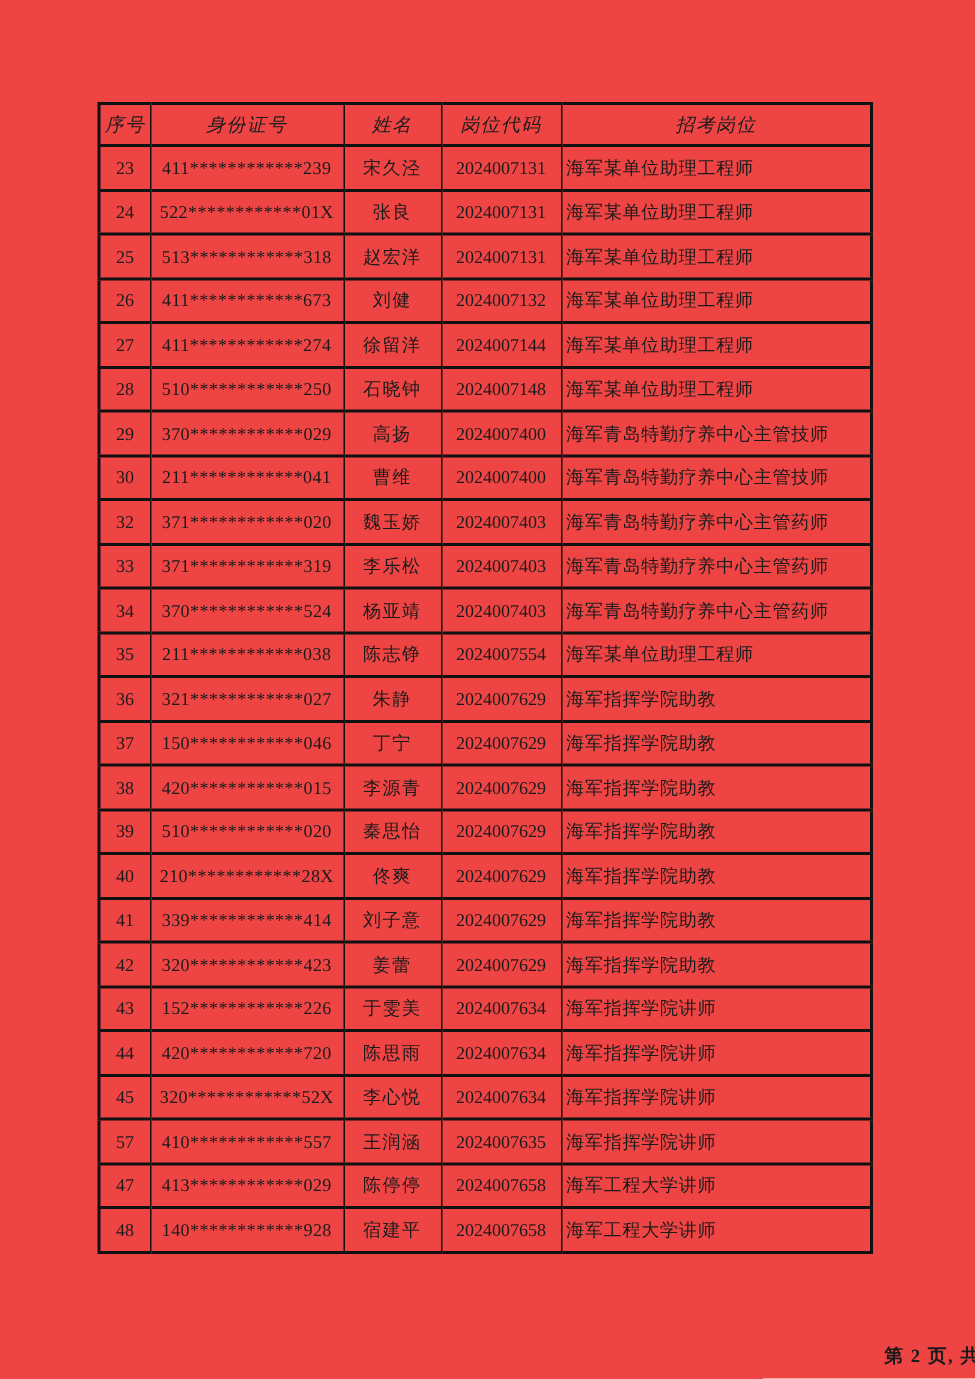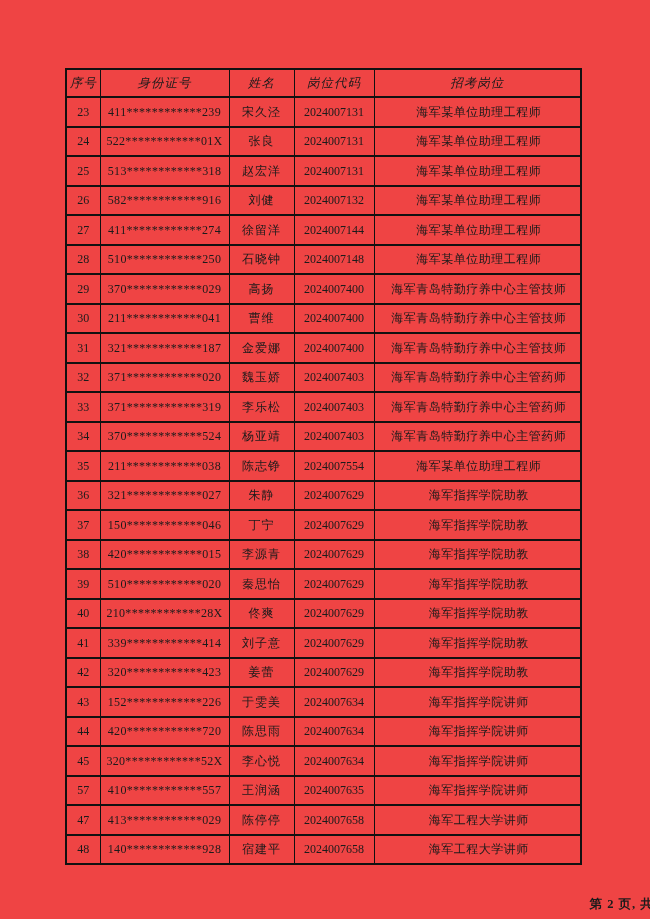--- a/index.html
+++ b/index.html
@@ -53,21 +53,21 @@
   }
   table.roster td.col-id {
     letter-spacing: 0.3px;
     margin-left: 40px;
   }
   table.roster td.col-job,
   table.roster th.col-job-h {
     text-align: center;
   }
   table.roster td.col-job {
-    text-align: center;
+    text-align: left;
     padding-left: 3px;
     letter-spacing: 0.5px;
   }
   table.roster td.col-name {
     letter-spacing: 1px;
   }
   .footer {
     position: absolute;
     left: 0;
     top: 896px;
@@ -118,21 +118,21 @@
         </tr>
         <tr>
           <td class="col-index">25</td>
           <td class="col-id">513************318</td>
           <td class="col-name">赵宏洋</td>
           <td class="col-code">2024007131</td>
           <td class="col-job">海军某单位助理工程师</td>
         </tr>
         <tr>
           <td class="col-index">26</td>
-          <td class="col-id">582************916</td>
+          <td class="col-id">411************673</td>
           <td class="col-name">刘健</td>
           <td class="col-code">2024007132</td>
           <td class="col-job">海军某单位助理工程师</td>
         </tr>
         <tr>
           <td class="col-index">27</td>
           <td class="col-id">411************274</td>
           <td class="col-name">徐留洋</td>
           <td class="col-code">2024007144</td>
           <td class="col-job">海军某单位助理工程师</td>
@@ -152,27 +152,20 @@
           <td class="col-job">海军青岛特勤疗养中心主管技师</td>
         </tr>
         <tr>
           <td class="col-index">30</td>
           <td class="col-id">211************041</td>
           <td class="col-name">曹维</td>
           <td class="col-code">2024007400</td>
           <td class="col-job">海军青岛特勤疗养中心主管技师</td>
         </tr>
         <tr>
-          <td class="col-index">31</td>
-          <td class="col-id">321************187</td>
-          <td class="col-name">金爱娜</td>
-          <td class="col-code">2024007400</td>
-          <td class="col-job">海军青岛特勤疗养中心主管技师</td>
-        </tr>
-        <tr>
           <td class="col-index">32</td>
           <td class="col-id">371************020</td>
           <td class="col-name">魏玉娇</td>
           <td class="col-code">2024007403</td>
           <td class="col-job">海军青岛特勤疗养中心主管药师</td>
         </tr>
         <tr>
           <td class="col-index">33</td>
           <td class="col-id">371************319</td>
           <td class="col-name">李乐松</td>

